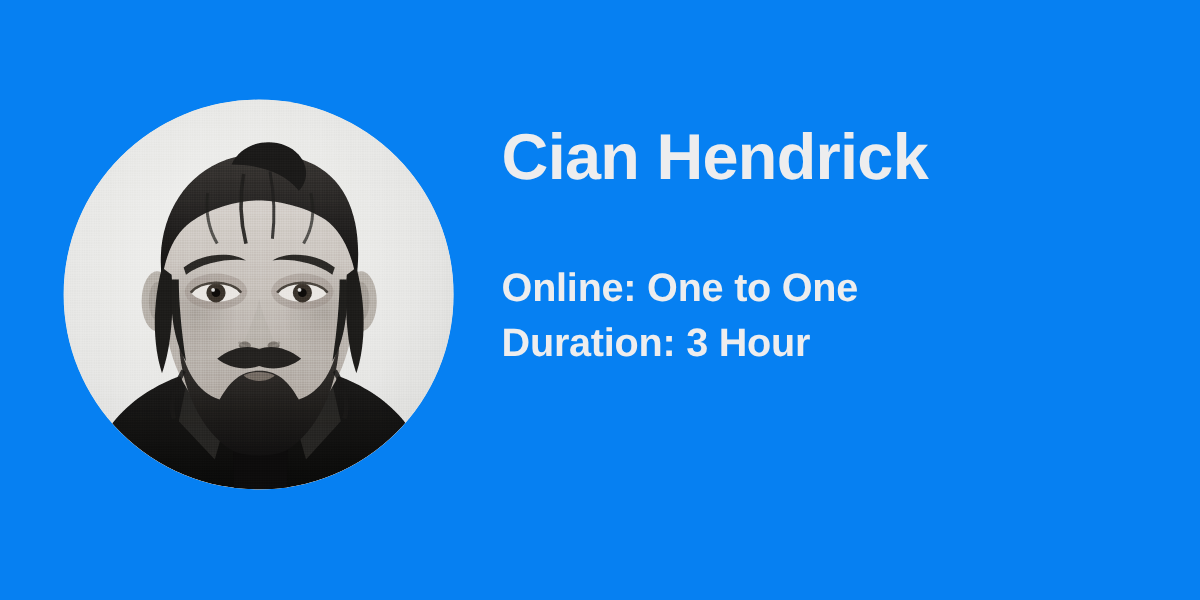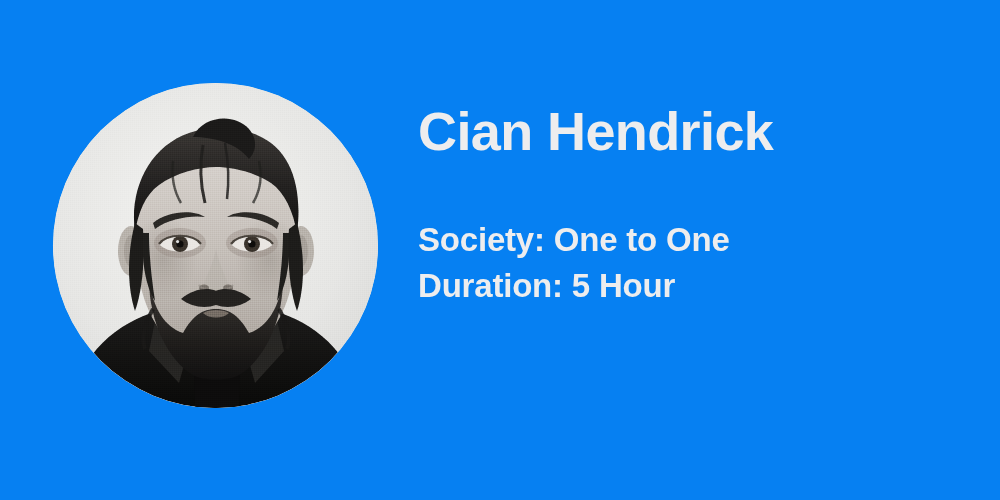--- a/index.html
+++ b/index.html
@@ -228,18 +228,18 @@
         <path d="M 226 226 C 234 240 238 254 234 266" stroke="#1a1918" stroke-width="4" fill="none" opacity="0.85"></path>
       </g>
     </svg>
     <div id="portrait-grain"></div>
   </div>
 
   <div id="text-block">
     <div class="headline">Cian Hendrick</div>
 
     <div id="meta-block">
-      <div class="meta-line">Society: One to One</div>
-      <div class="meta-line">Duration: 5 Hour</div>
+      <div class="meta-line">Online: One to One</div>
+      <div class="meta-line">Duration: 3 Hour</div>
     </div>
   </div>
 
 </div>
 
 </body></html>

